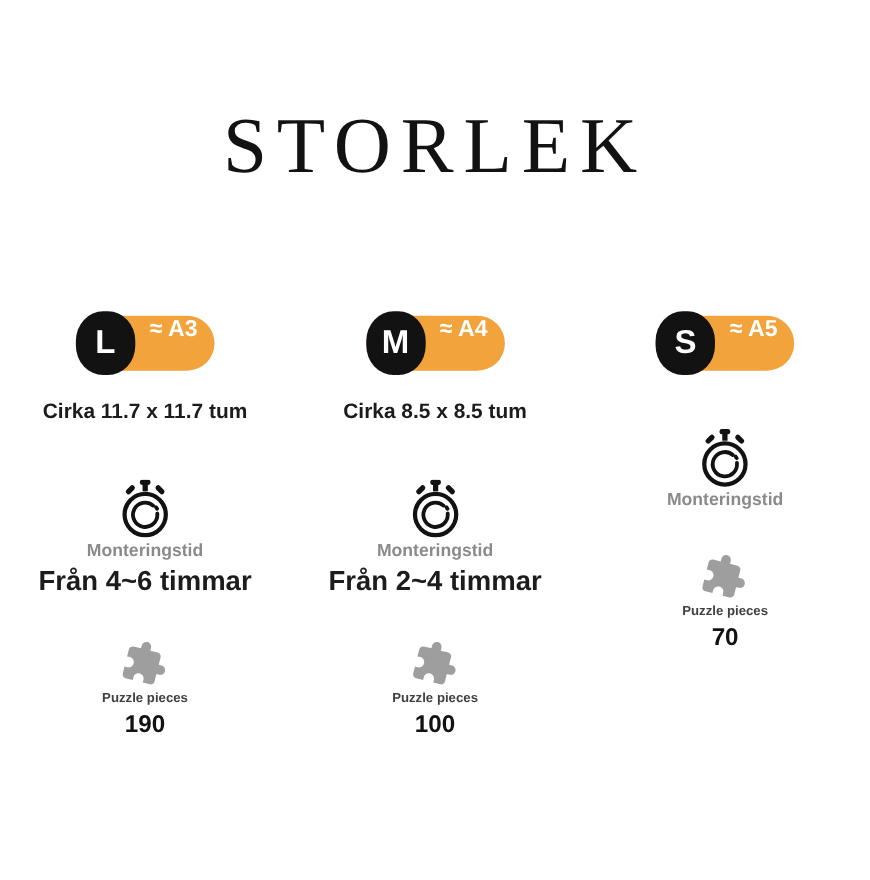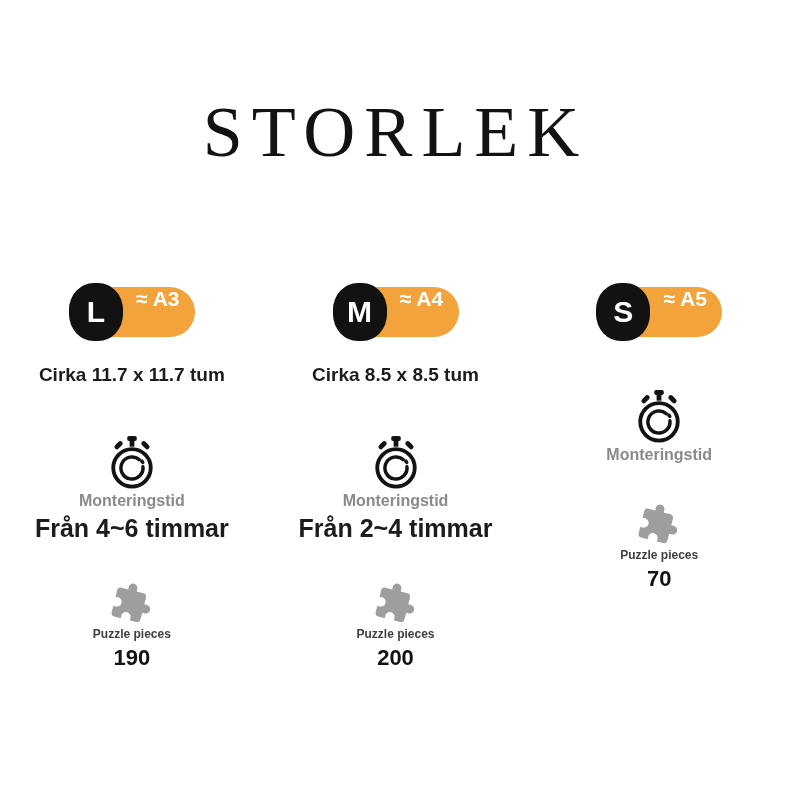--- a/index.html
+++ b/index.html
@@ -184,21 +184,21 @@
         <path d="M 37.2 27.5 A 11.5 11.5 0 0 0 36.2 26" fill="none" stroke="#121212" stroke-width="3.6" stroke-linecap="round"></path>
       </svg>
       <div class="assembly-label">Monteringstid</div>
       <div class="assembly-time">Från 2~4 timmar</div>
       <svg class="puzzle" viewBox="0 0 24 24" aria-hidden="true">
         <g transform="rotate(14 12 12)">
           <path fill="#9E9E9E" d="M20.5 11H19V7c0-1.1-.9-2-2-2h-4V3.5C13 2.12 11.88 1 10.5 1S8 2.12 8 3.5V5H4c-1.1 0-1.99.9-1.99 2v3.8H3.5c1.49 0 2.7 1.21 2.7 2.7s-1.21 2.7-2.7 2.7H2V20c0 1.1.9 2 2 2h3.8v-1.5c0-1.49 1.21-2.7 2.7-2.7 1.49 0 2.7 1.21 2.7 2.7V22H17c1.1 0 2-.9 2-2v-4h1.5c1.38 0 2.5-1.12 2.5-2.5S21.88 11 20.5 11z"></path>
         </g>
       </svg>
       <div class="pieces-label">Puzzle pieces</div>
-      <div class="pieces-count">200</div>
+      <div class="pieces-count">100</div>
     </div>
 
     <div class="column">
       <div class="badge">
         <div class="badge-pill">
           <span class="badge-equiv">≈ A5</span>
         </div>
         <div class="badge-letter">S</div>
       </div>
       <svg class="stopwatch" viewBox="0 0 52 56" aria-hidden="true">

